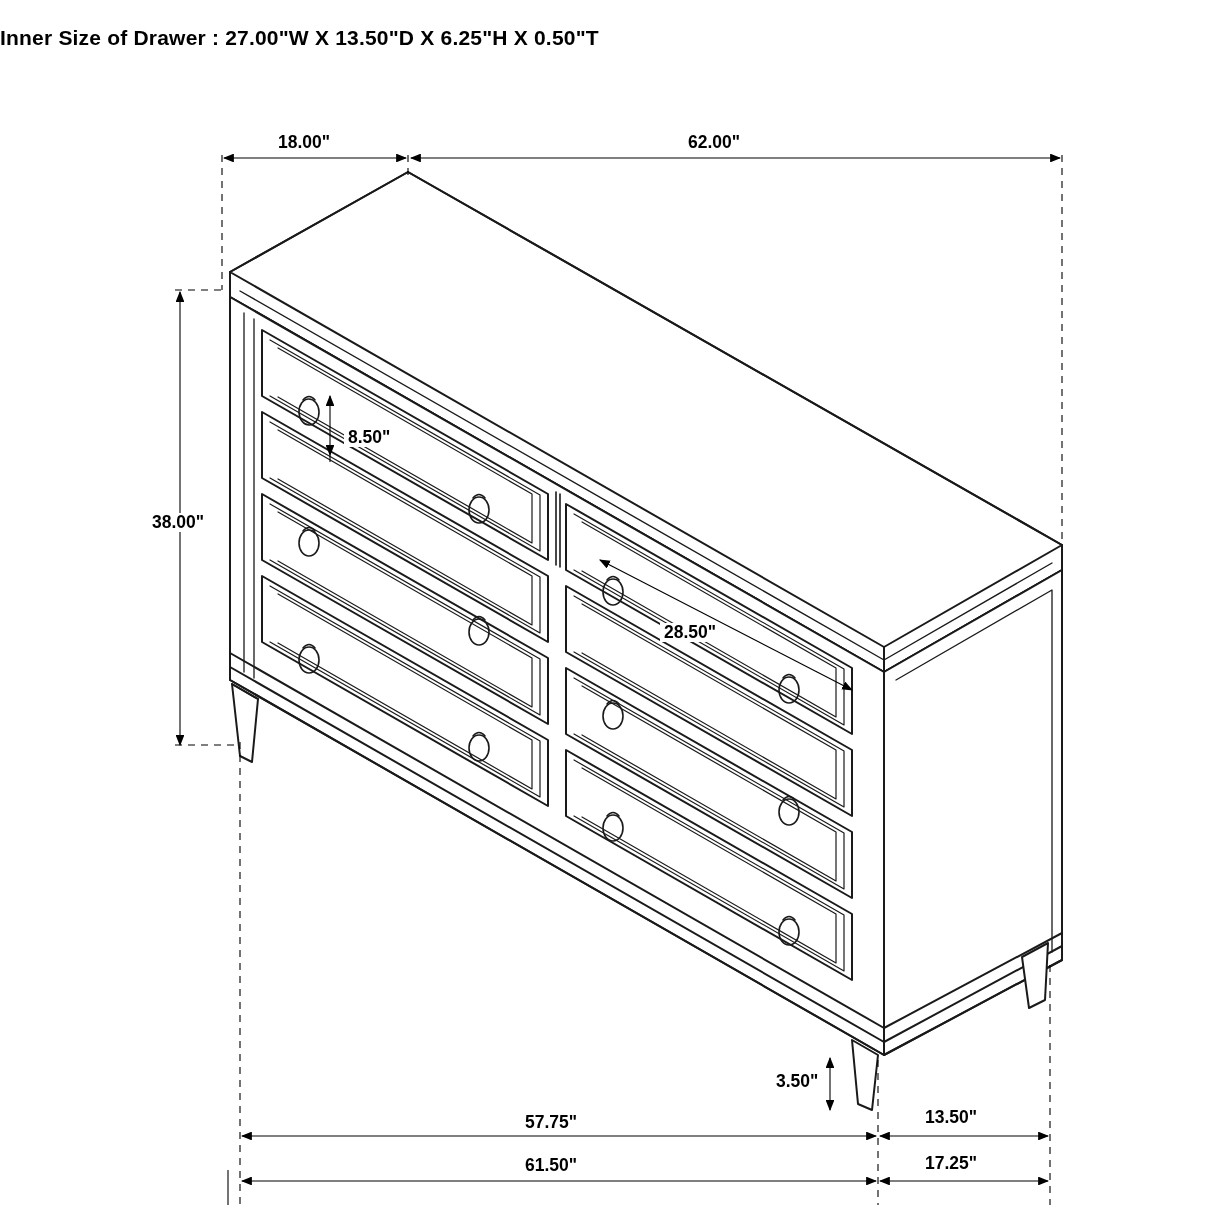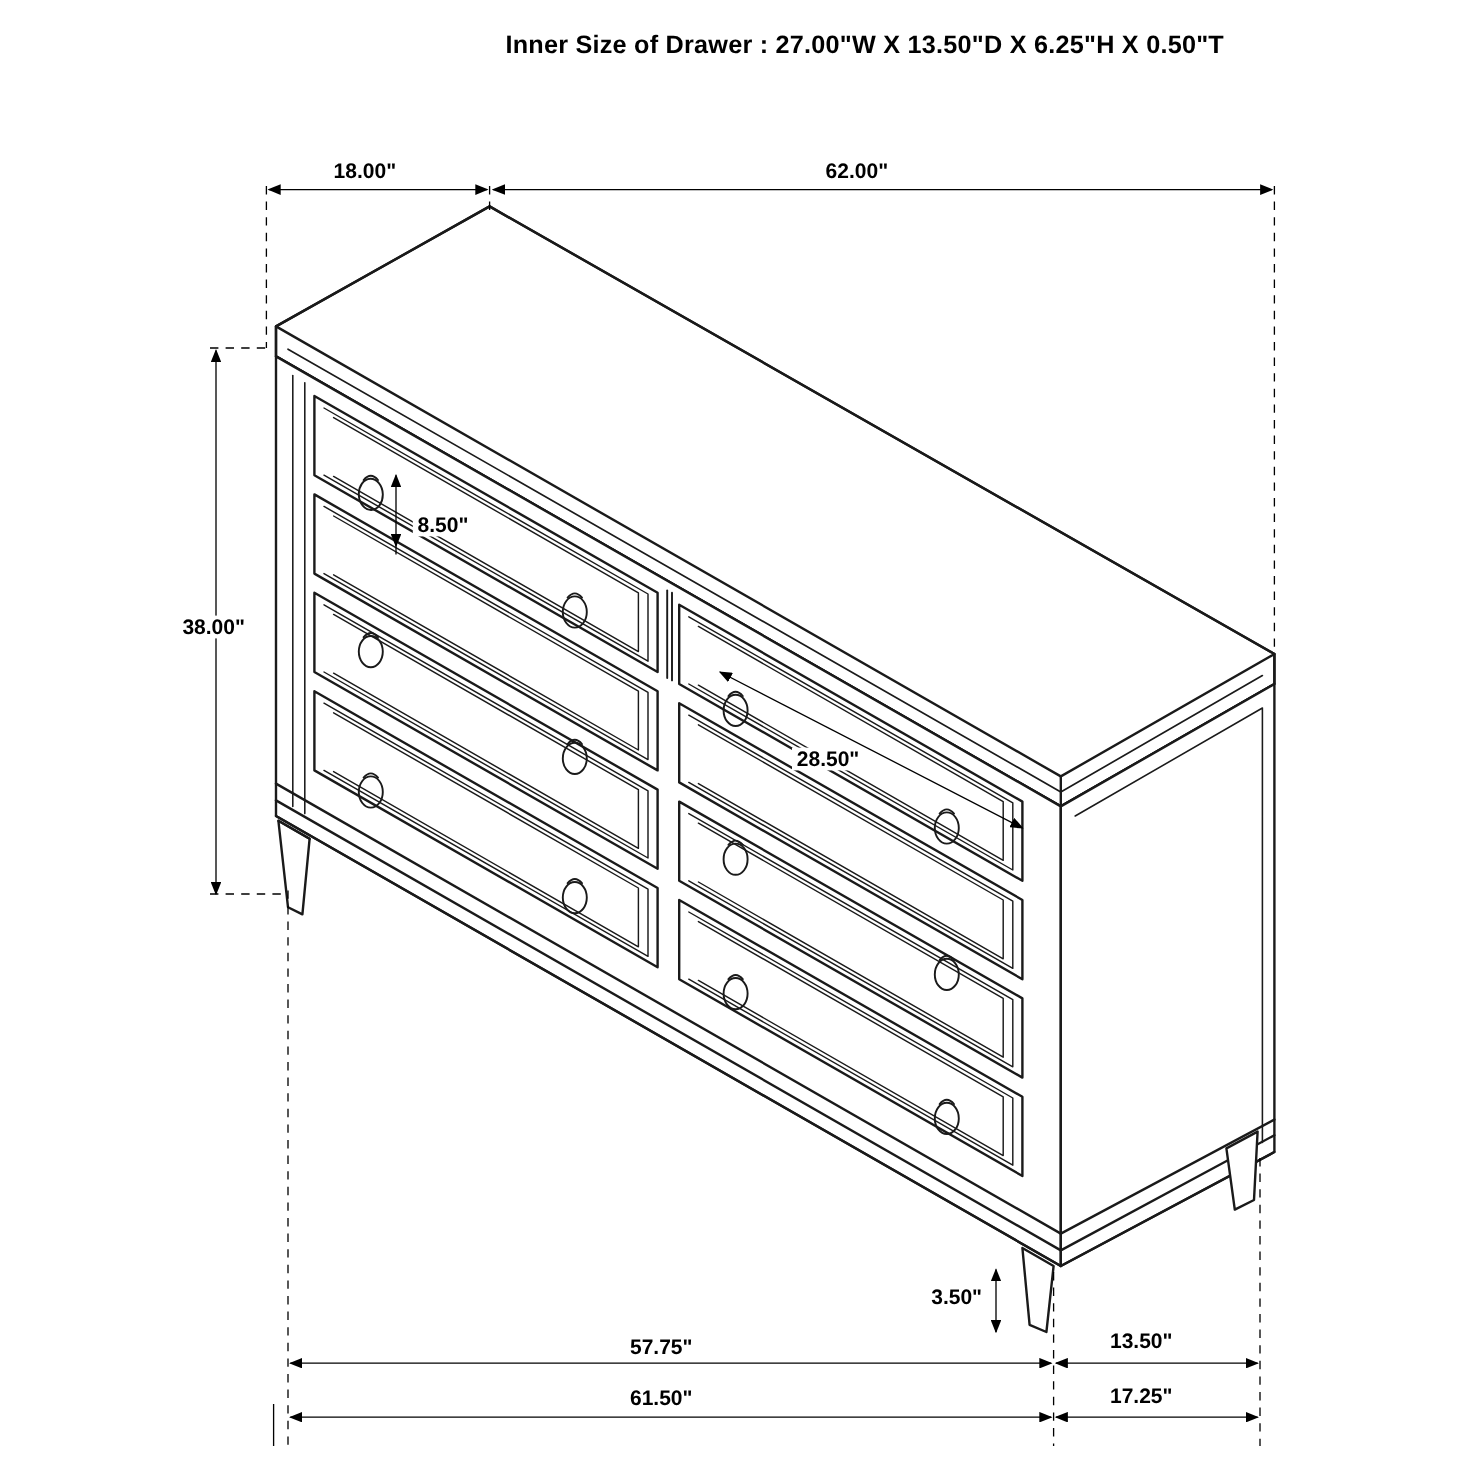--- a/index.html
+++ b/index.html
@@ -17,21 +17,21 @@
   #stage {
     position: relative;
     width: 1214px;
     height: 1214px;
   }
   #title {
     position: absolute;
     top: 26px;
     left: 0;
     width: 1020px;
-    text-align: right;
+    text-align: left;
     font-size: 21px;
     font-weight: bold;
     letter-spacing: 0.2px;
   }
   svg.drawing {
     position: absolute;
     top: 0;
     left: 0;
     width: 1214px;
     height: 1214px;

